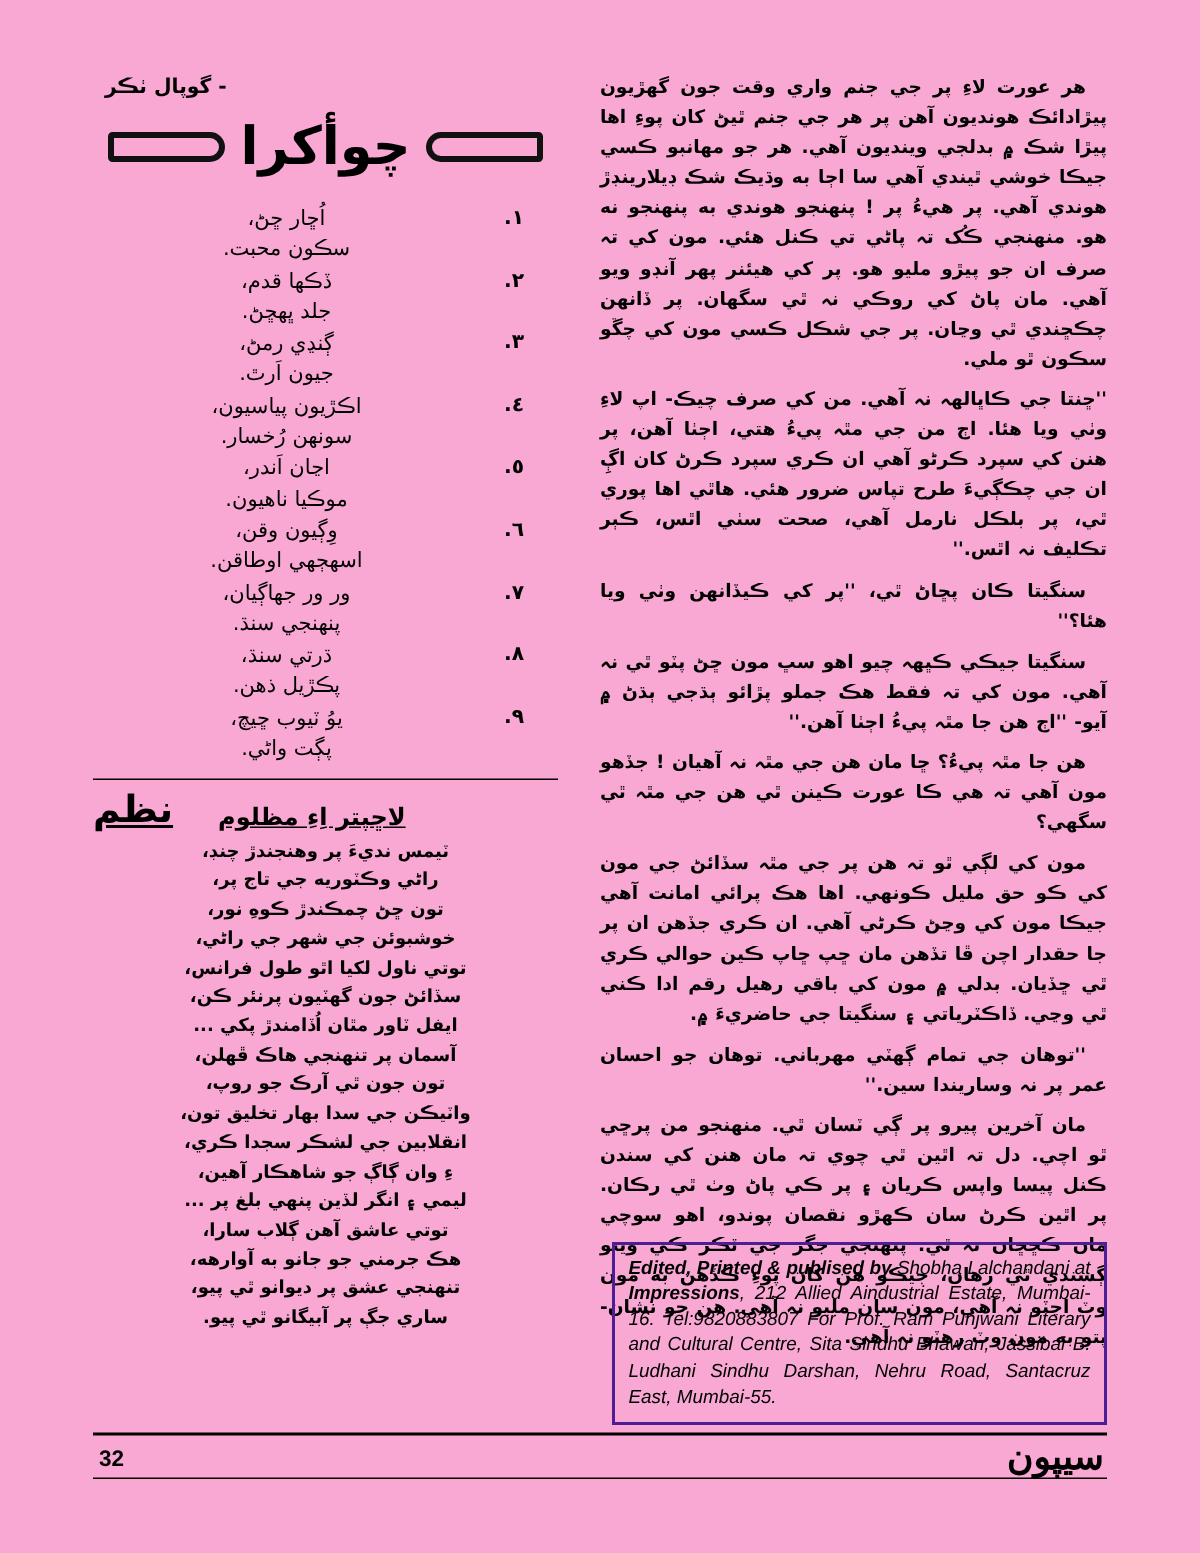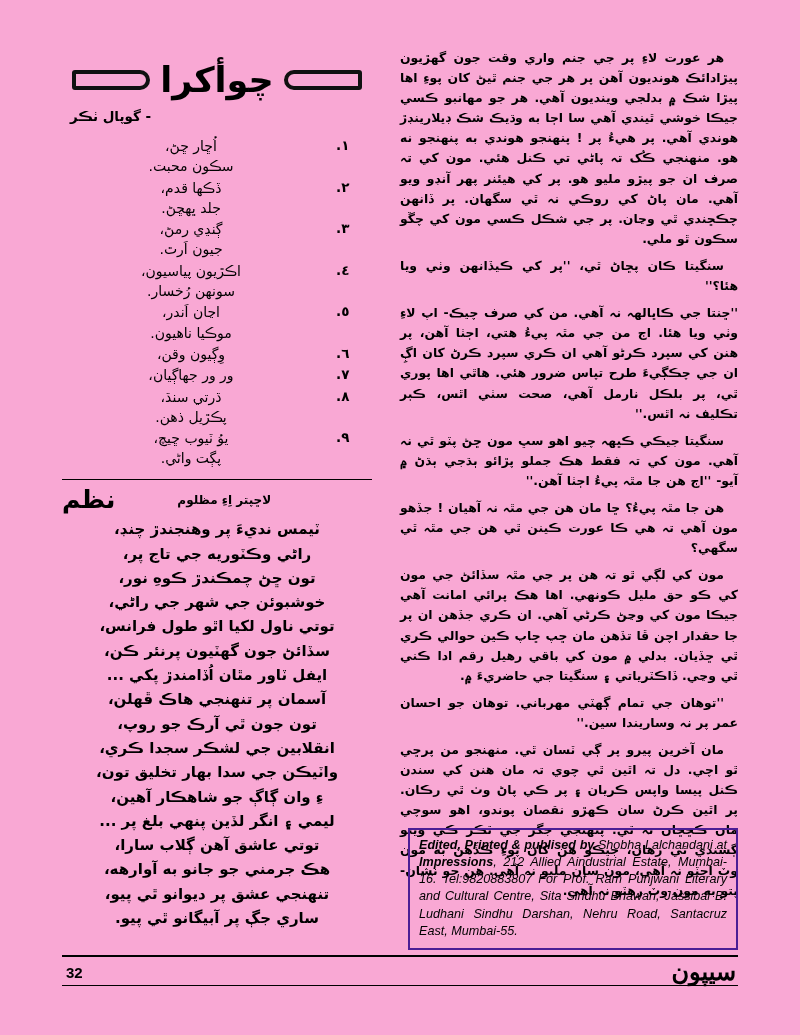--- a/index.html
+++ b/index.html
@@ -168,50 +168,51 @@
     border: 0;
     border-top: 1.6px solid #000;
     margin: 10px 0 6px 0;
     width: 100%;
   }
 
   
   #poem2-head {
     display: flex;
     flex-direction: row-reverse;
-    align-items: center;
+    align-items: flex-end;
     justify-content: flex-start;
-    gap: 62px;
+    gap: 30px;
     margin: 2px 0 4px 0;
     padding-right: 56px;
+    text-decoration: underline;
   }
   #poem2-title {
     font-family: "DejaVu Sans", sans-serif;
     font-size: 25px;
     font-weight: 700;
     line-height: 1.1;
     white-space: nowrap;
   }
   #poem2-byline {
     font-family: "DejaVu Sans", sans-serif;
-    font-size: 12px;
+    font-size: 16px;
     font-weight: 700;
     white-space: nowrap;
   }
 
   
   #poem2-body {
     margin: 4px 0 0 0;
     text-align: center;
     direction: rtl;
   }
   .poem2-line {
     display: block;
     font-family: "DejaVu Sans", sans-serif;
-    font-size: 15px;
+    font-size: 12px;
     font-weight: 700;
     line-height: 1.62;
     white-space: nowrap;
   }
 
   
   #footer {
     position: absolute;
     left: 62px;
     right: 62px;
@@ -255,41 +256,41 @@
 </style>
 </head>
 <body>
 
 <div id="page">
 
   <div id="columns">
 
     <div id="right-column">
       <p class="prose-para">هر عورت لاءِ پر جي جنم واري وقت جون گهڙيون پيڙادائڪ هونديون آهن پر هر جي جنم ٿيڻ کان پوءِ اها پيڙا شڪ ۾ بدلجي وينديون آهي. هر جو مهانبو ڪسي جيڪا خوشي ٿيندي آهي سا اڄا به وڌيڪ شڪ ڊيلارينڊڙ هوندي آهي. پر هيءُ پر ! پنهنجو هوندي به پنهنجو نه هو. منهنجي ڪُک تہ پاڻي تي ڪنل هئي. مون کي تہ صرف ان جو پيڙو مليو هو. پر کي هيئنر پهر آنڊو ويو آهي. مان پاڻ کي روڪي نہ ٿي سگهان. پر ڏانهن چڪڇندي ٿي وڃان. پر جي شڪل ڪسي مون کي چڱو سڪون ٿو ملي.</p>
+      <p class="prose-para no-indent">''ڇنتا جي ڪاڀالهہ نہ آهي. من کي صرف چيڪ- اپ لاءِ وٺي ويا هئا. اڄ من جي مٿہ پيءُ هتي، اڄٺا آهن، پر هنن کي سپرد ڪرڻو آهي ان ڪري سپرد ڪرڻ کان اڳِ ان جي چڪڳيءَ طرح تپاس ضرور هئي. هاٿي اها پوري ٿي، پر بلڪل نارمل آهي، صحت سٺي اٿس، ڪٻر تڪليف نہ اٿس.''</p>
       <p class="prose-para">سنگيتا ڪان پڇاڻ ٿي، ''پر کي ڪيڏانهن وٺي ويا هئا؟''</p>
-      <p class="prose-para no-indent">''ڇنتا جي ڪاڀالهہ نہ آهي. من کي صرف چيڪ- اپ لاءِ وٺي ويا هئا. اڄ من جي مٿہ پيءُ هتي، اڄٺا آهن، پر هنن کي سپرد ڪرڻو آهي ان ڪري سپرد ڪرڻ کان اڳِ ان جي چڪڳيءَ طرح تپاس ضرور هئي. هاٿي اها پوري ٿي، پر بلڪل نارمل آهي، صحت سٺي اٿس، ڪٻر تڪليف نہ اٿس.''</p>
       <p class="prose-para">سنگيتا جيڪي ڪڀهہ چيو اهو سڀ مون ڇڻ پٽو ٿي نہ آهي. مون کي تہ فقط هڪ جملو پڙائو ٻڌجي ٻڌڻ ۾ آيو- ''اڄ هن جا مٿہ پيءُ اڄٺا آهن.''</p>
       <p class="prose-para">هن جا مٿہ پيءُ؟ ڇا مان هن جي مٿہ نہ آهيان ! جڏهو مون آهي تہ هي ڪا عورت ڪينن ٿي هن جي مٿہ ٿي سگهي؟</p>
       <p class="prose-para">مون کي لڳي ٿو تہ هن پر جي مٿہ سڏائڻ جي مون کي ڪو حق مليل ڪونهي. اها هڪ پرائي امانت آهي جيڪا مون کي وڃڻ ڪرڻي آهي. ان ڪري جڏهن ان پر جا حقدار اچن ڦا تڏهن مان ڇپ ڇاپ ڪين حوالي ڪري ٿي ڇڏيان. بدلي ۾ مون کي باقي رهيل رقم ادا ڪني ٿي وڃي. ڏاڪٽرياتي ۽ سنگيتا جي حاضريءَ ۾.</p>
       <p class="prose-para">''توهان جي تمام ڳهٽي مهرباني. توهان جو احسان عمر پر نہ وساريندا سين.''</p>
       <p class="prose-para">مان آخرين پيرو پر ڳي ٽسان ٿي. منهنجو من پرڇي ٿو اچي. دل تہ اٿين ٿي چوي تہ مان هنن کي سندن ڪنل پيسا واپس ڪريان ۽ پر ڪي پاڻ وٺ ٿي رڪان. پر اٿين ڪرڻ سان ڪهڙو نقصان پوندو، اهو سوچي مان ڪڇڇان نہ ٿي. پنهنجي جگر جي ٽڪر ڪي وينو ڳسندي ٿي رهان، جيڪو هن کان پوءِ ڪڏهن به مون وٽ اچٽو نہ آهي، مون سان مليو نہ آهي. هن جو نشان-پتو به مون وٽ رهٽو نہ آهي.</p>
     </div>
 
     <div id="publisher-box">
       <p id="publisher-text"><span class="bold">Edited, Printed &amp; publised by </span><span>Shobha Lalchandani at </span><span class="bold">Impressions</span><span>, 212 Allied Aindustrial Estate, Mumbai-16. Tel:9820883807 For Prof. Ram Punjwani Literary and Cultural Centre, Sita Sindhu Bhawan, Jassibai B. Ludhani Sindhu Darshan, Nehru Road, Santacruz East, Mumbai-55.</span></p>
     </div>
 
     <div id="left-column">
 
+      <div id="poem1-byline">- گوپال ٺڪر</div>
       <div id="poem1-title-row">
         <span class="title-bar right-bar"></span>
         <span id="poem1-title">چوأكرا</span>
         <span class="title-bar left-bar"></span>
       </div>
-      <div id="poem1-byline">- گوپال ٺڪر</div>
 
       <ul id="verse-list">
           <li class="verse-item">
             <span class="verse-num">١.</span>
             <span class="verse-lines">
               <span class="verse-line">اُڇار ڇڻ،</span>
               <span class="verse-line">سڪون محبت.</span>
             </span>
           </li>
           <li class="verse-item">
@@ -317,26 +318,28 @@
             <span class="verse-num">٥.</span>
             <span class="verse-lines">
               <span class="verse-line">اڃان اَندر،</span>
               <span class="verse-line">موڪيا ناهيون.</span>
             </span>
           </li>
           <li class="verse-item">
             <span class="verse-num">٦.</span>
             <span class="verse-lines">
               <span class="verse-line">وِڳيون وقن،</span>
+              <span class="verse-line">اسهڄهي اوطاقن.</span>
             </span>
           </li>
           <li class="verse-item">
             <span class="verse-num">٧.</span>
             <span class="verse-lines">
               <span class="verse-line">ور ور جهاڳيان،</span>
+              <span class="verse-line">پنهنجي سنڌ.</span>
             </span>
           </li>
           <li class="verse-item">
             <span class="verse-num">٨.</span>
             <span class="verse-lines">
               <span class="verse-line">ڌرتي سنڌ،</span>
               <span class="verse-line">پڪڙيل ذهن.</span>
             </span>
           </li>
           <li class="verse-item">
@@ -358,22 +361,22 @@
       <div id="poem2-body">
           <span class="poem2-line">ٽيمس نديءَ پر وهنجندڙ چنڊ،</span>
           <span class="poem2-line">راڻي وڪٽوريه جي تاج پر،</span>
           <span class="poem2-line">تون ڇڻ چمڪندڙ ڪوهِ نور،</span>
           <span class="poem2-line">خوشبوئن جي شهر جي راڻي،</span>
           <span class="poem2-line">توتي ناول لکيا اٿو طول فرانس،</span>
           <span class="poem2-line">سڏائڻ جون گهٽيون پرنئر ڪن،</span>
           <span class="poem2-line">ايفل ٽاور مٿان اُڏامندڙ پکي ...</span>
           <span class="poem2-line">آسمان پر تنهنجي هاڪ ڦهلن،</span>
           <span class="poem2-line">تون جون ٿي آرڪ جو روپ،</span>
+          <span class="poem2-line">واٽيڪن جي سدا بهار تخليق تون،</span>
           <span class="poem2-line">انقلابين جي لشڪر سجدا ڪري،</span>
-          <span class="poem2-line">واٽيڪن جي سدا بهار تخليق تون،</span>
           <span class="poem2-line">ءِ وان ڳاڳ جو شاهڪار آهين،</span>
           <span class="poem2-line">ليمي ۽ انگر لڏين پنهي بلغ پر ...</span>
           <span class="poem2-line">توتي عاشق آهن ڳلاب سارا،</span>
           <span class="poem2-line">هڪ جرمني جو جانو به آوارهه،</span>
           <span class="poem2-line">تنهنجي عشق پر ديوانو ٿي پيو،</span>
           <span class="poem2-line">ساري جڳ پر آبيگانو ٿي پيو.</span>
         </div>
 
     </div>
   </div>

